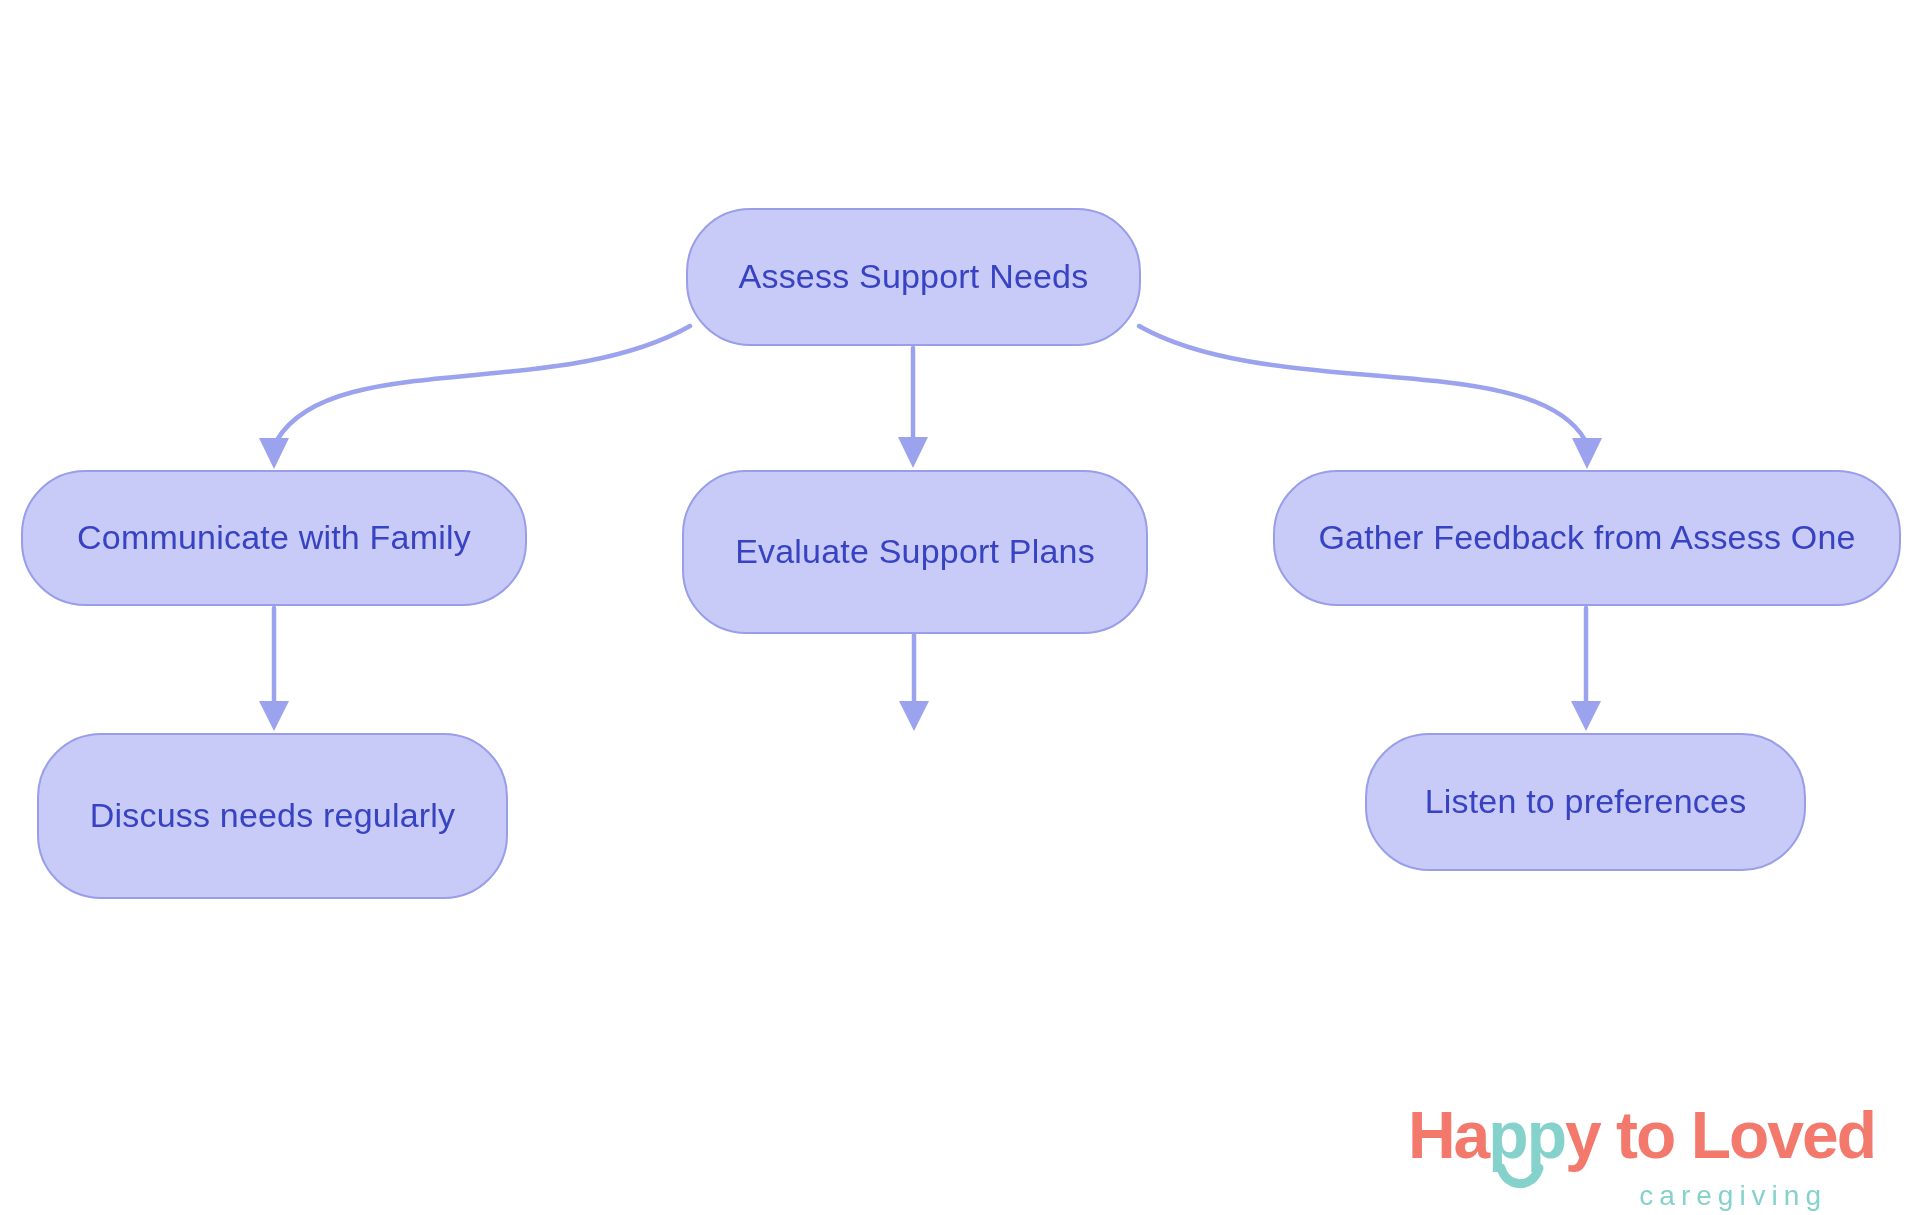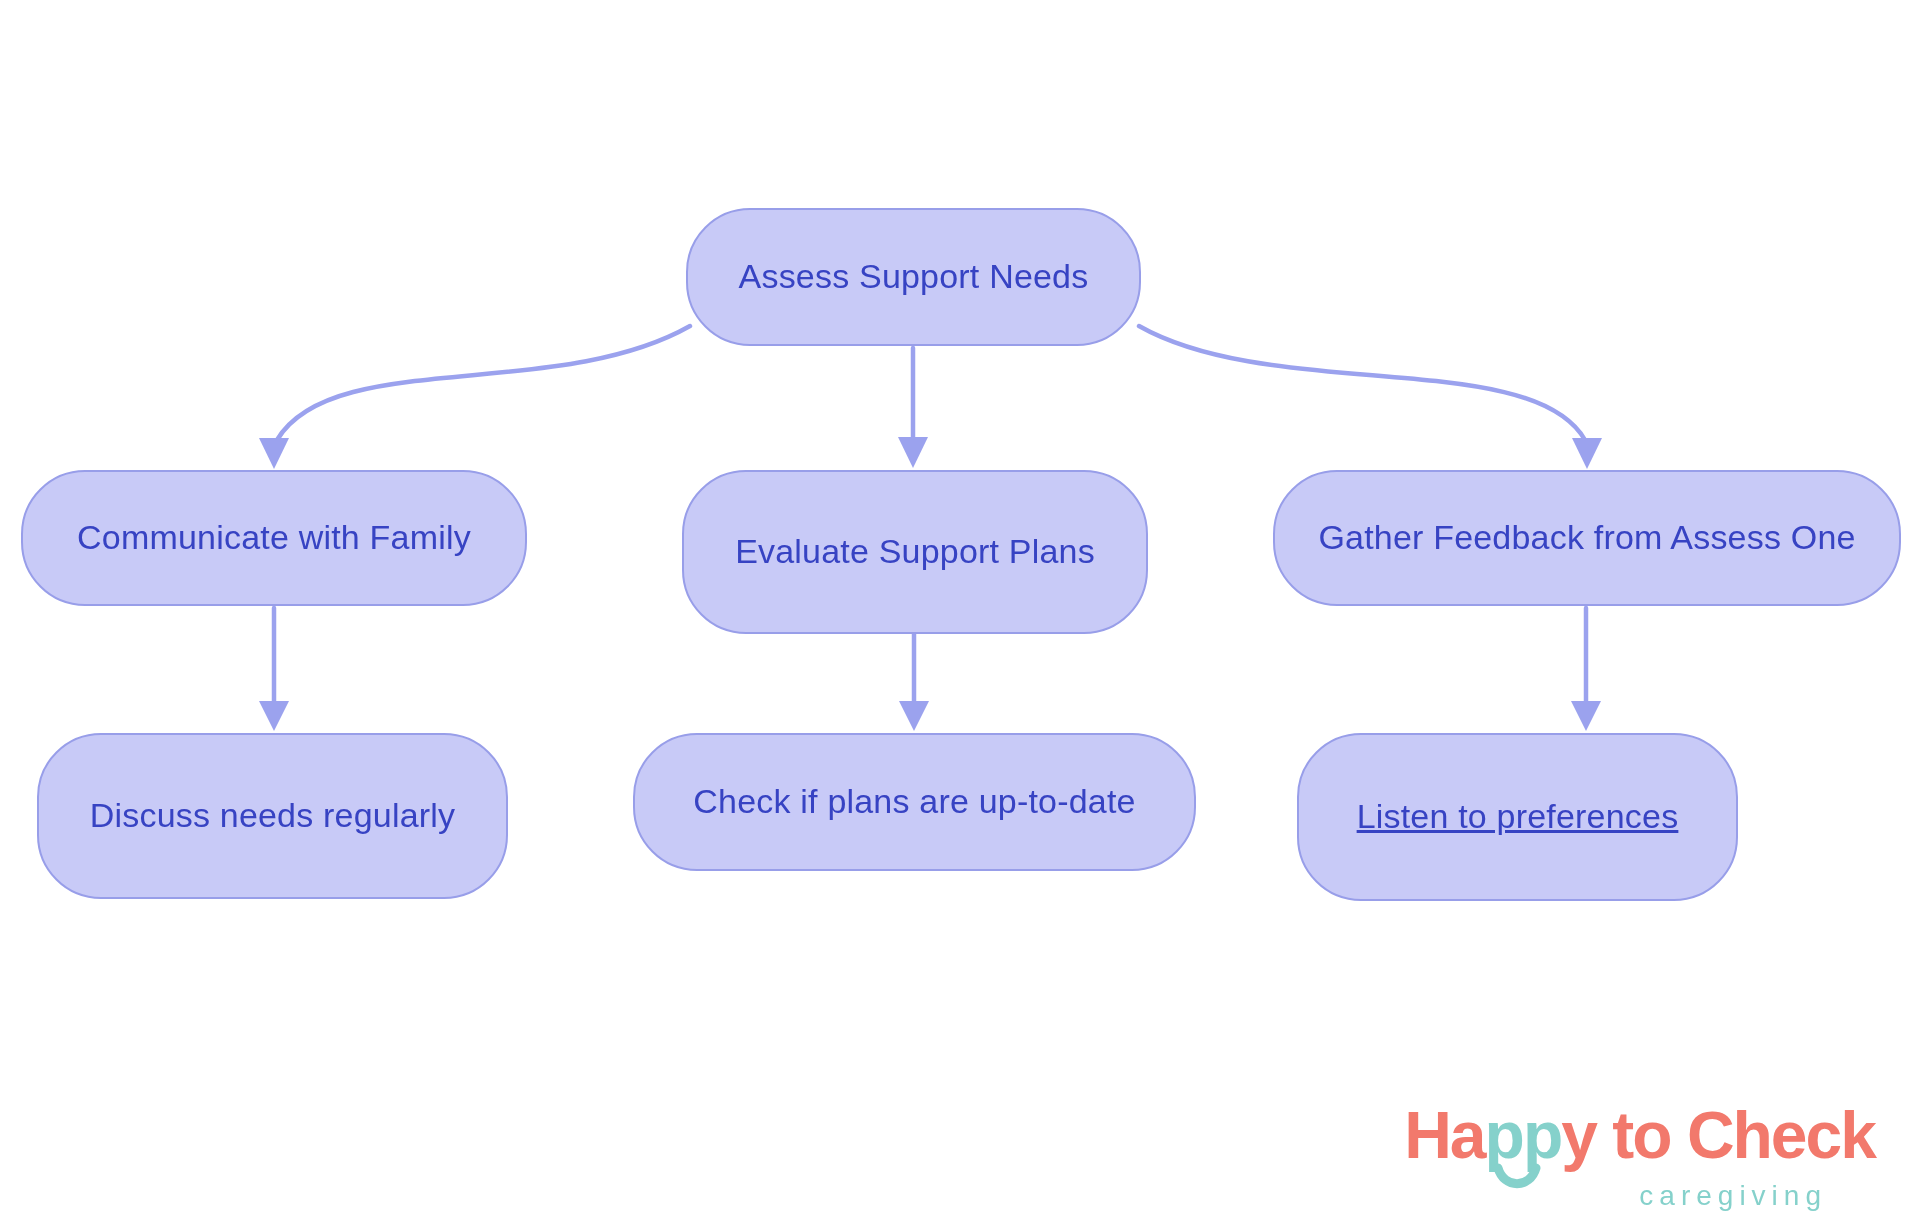--- a/index.html
+++ b/index.html
@@ -40,21 +40,21 @@
     font-size: 34px;
     letter-spacing: 0.2px;
     line-height: 1.1;
   }
   .node-top  { left: 686px;  top: 208px; width: 455px; height: 138px; }
   .node-l2   { left: 21px;   top: 470px; width: 506px; height: 136px; }
   .node-m2   { left: 682px;  top: 470px; width: 466px; height: 164px; }
   .node-r2   { left: 1273px; top: 470px; width: 628px; height: 136px; }
   .node-l3   { left: 37px;   top: 733px; width: 471px; height: 166px; }
   .node-m3   { left: 633px;  top: 733px; width: 563px; height: 138px; }
-  .node-r3   { left: 1297px; top: 733px; width: 441px; height: 168px; text-decoration: underline; }
+  .node-r3   { left: 1365px; top: 733px; width: 441px; height: 138px; }
 
   .logo {
     position: absolute;
     right: 45px;
     top: 1102px;
     text-align: right;
   }
   .logo-word {
     font-weight: bold;
     font-size: 66px;
@@ -139,30 +139,27 @@
   </div>
 
   <div class="node node-r2">
     <span>Gather Feedback from Assess One</span>
   </div>
 
   <div class="node node-l3">
     <span>Discuss needs regularly</span>
   </div>
 
-  <div class="node node-m3">
-    <span>Check if plans are up-to-date</span>
-  </div>
 
   <div class="node node-r3">
     <span>Listen to preferences</span>
   </div>
 
   <div class="logo">
     <div class="logo-word">
       <span>Ha</span><span class="pp"><span>pp</span><svg class="smile-svg" width="48" height="34" viewBox="0 0 48 34">
             <path class="smile-path" d="M 5 6 C 11 27, 37 27, 43 6"></path>
-          </svg></span><span>y to Check</span>
+          </svg></span><span>y to Loved</span>
     </div>
     <div class="logo-sub">caregiving</div>
   </div>
 
 </div>
 
 </body></html>

